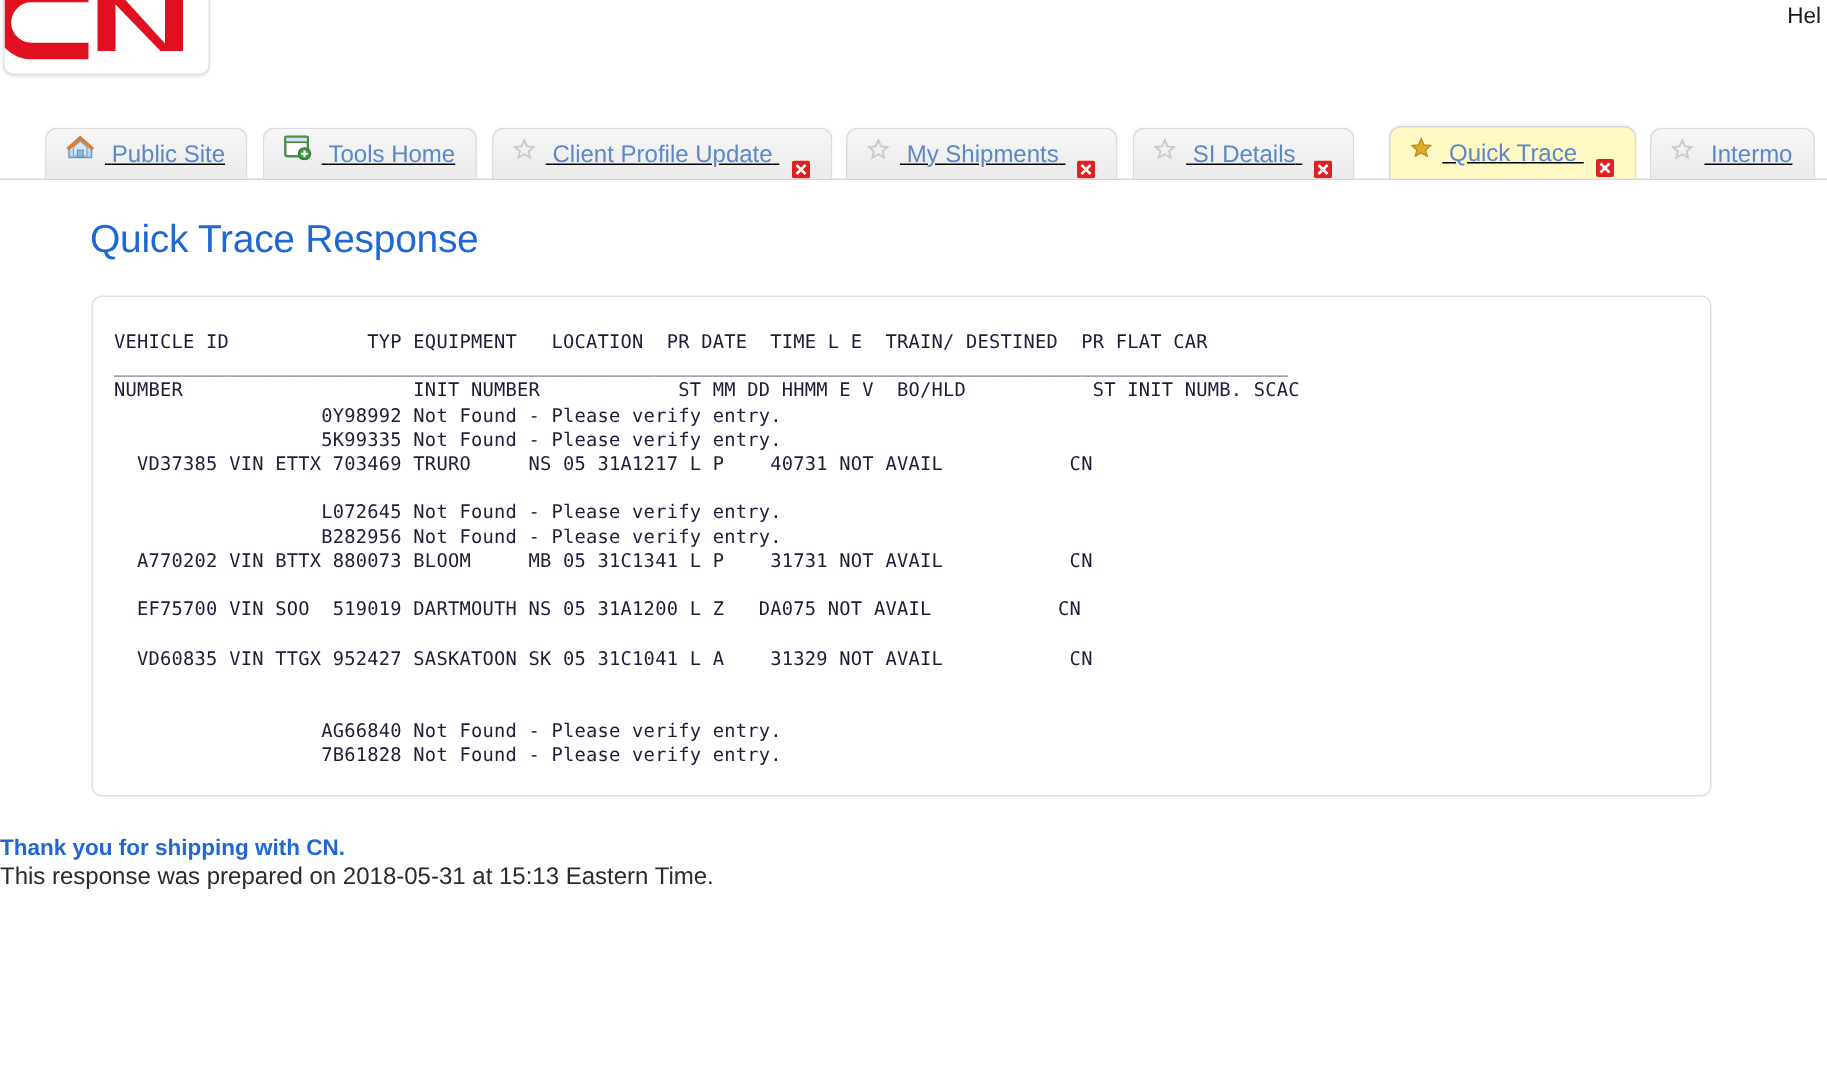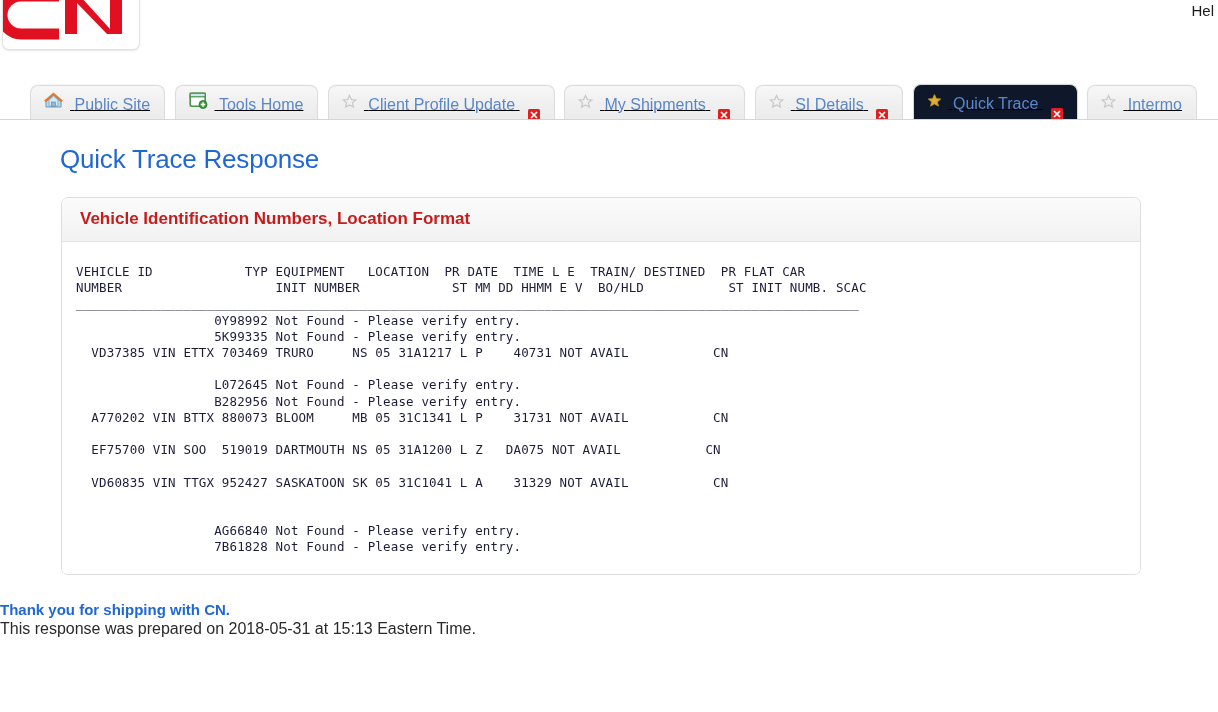--- a/index.html
+++ b/index.html
@@ -64,24 +64,25 @@
     background: linear-gradient(to bottom, #f7f7f7 0%, #efefef 55%, #ebebeb 100%);
     border: 1px solid #dcdcdc;
     border-bottom: none;
     border-radius: 8px 8px 0 0;
     box-sizing: border-box;
     box-shadow: 0 -1px 1px rgba(0,0,0,0.03);
     cursor: pointer;
     text-decoration: underline;
   }
   .tab.active {
-    background: #0f172a;
+    background: #fef9c3;
     border-color: #d8d8d8;
     height: 37px;
     z-index: 4;
+    margin-left: 13px;
   }
   .tab .tab-label {
     font-size: 16px;
     color: #5b87c7;
     vertical-align: middle;
   }
   .tab .tab-ico {
     display: inline-block;
     vertical-align: middle;
     margin-right: 7px;
@@ -290,27 +291,24 @@
     <span class="tab-label">Intermo</span>
   </div>
 
 </div>
 
 <div class="content">
 
   <h1 class="page-title">Quick Trace Response</h1>
 
   <div class="panel">
-    <div class="panel-head">
-      <span class="panel-head-title">Vehicle Identification Numbers, Location Format</span>
-    </div>
     <div class="panel-body">
       <pre class="report">VEHICLE ID            TYP EQUIPMENT   LOCATION  PR DATE  TIME L E  TRAIN/ DESTINED  PR FLAT CAR</pre>
+      <pre class="report">______________________________________________________________________________________________________</pre>
       <pre class="report">NUMBER                    INIT NUMBER            ST MM DD HHMM E V  BO/HLD           ST INIT NUMB. SCAC</pre>
-      <pre class="report">______________________________________________________________________________________________________</pre>
       <pre class="report" id="report-body">                  0Y98992 Not Found - Please verify entry.
                   5K99335 Not Found - Please verify entry.
   VD37385 VIN ETTX 703469 TRURO     NS 05 31A1217 L P    40731 NOT AVAIL           CN
 
                   L072645 Not Found - Please verify entry.
                   B282956 Not Found - Please verify entry.
   A770202 VIN BTTX 880073 BLOOM     MB 05 31C1341 L P    31731 NOT AVAIL           CN
 
   EF75700 VIN SOO  519019 DARTMOUTH NS 05 31A1200 L Z   DA075 NOT AVAIL           CN
 

